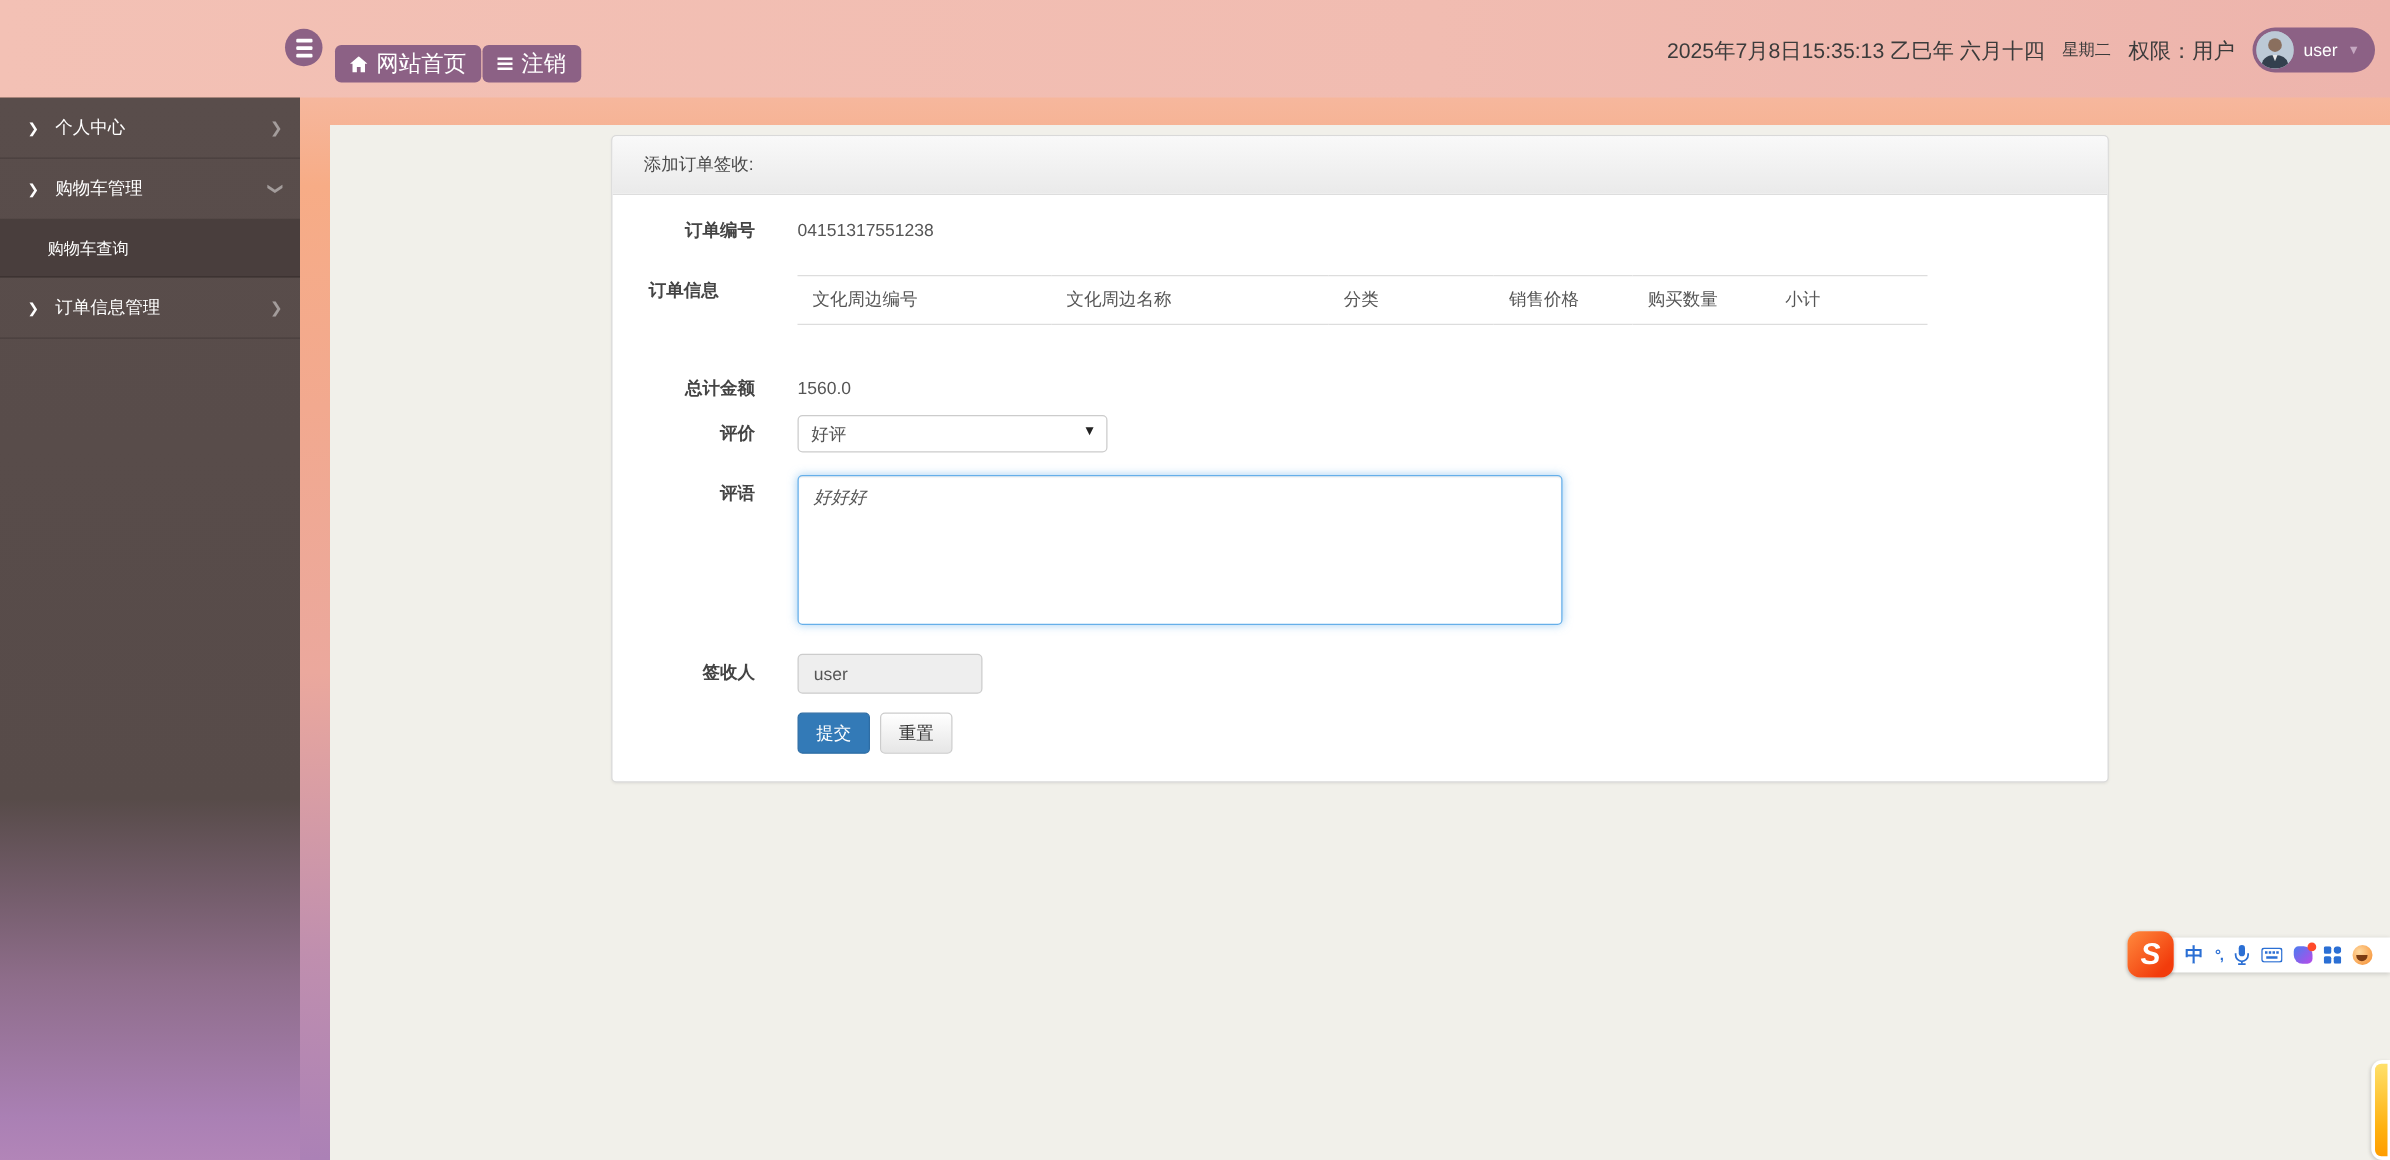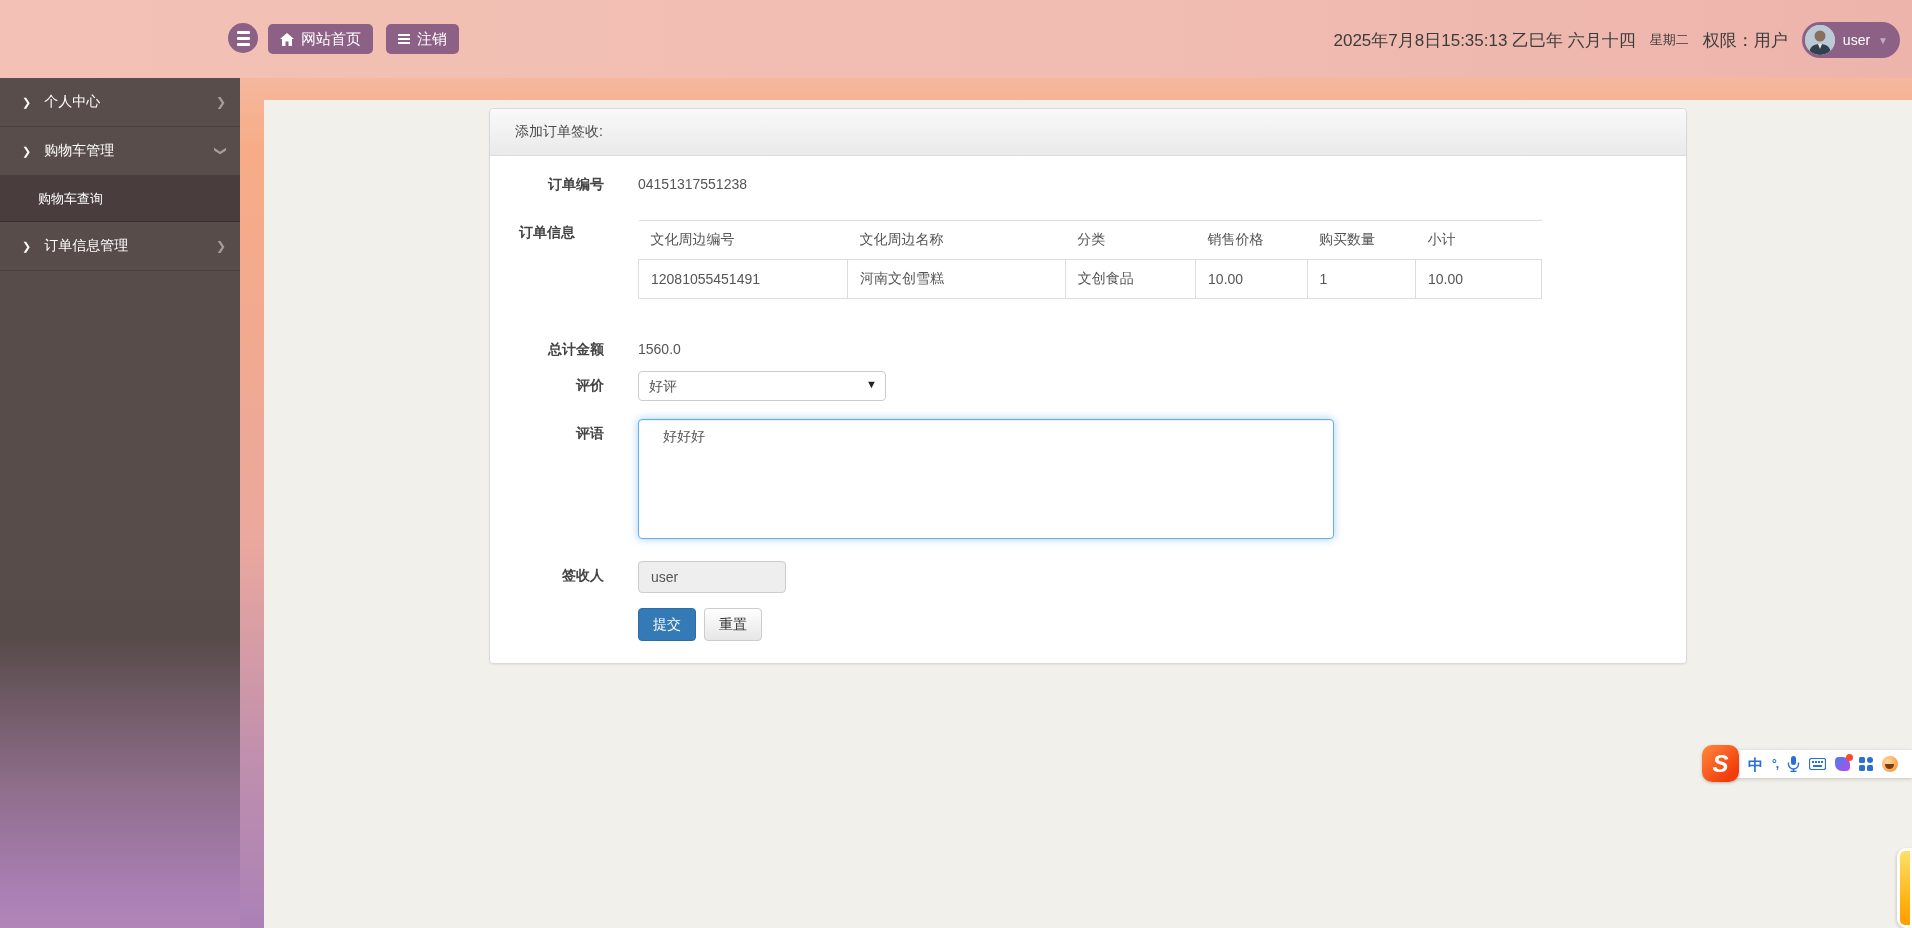--- a/index.html
+++ b/index.html
@@ -13,22 +13,22 @@
   
   .header { position:absolute; left:0; top:0; width:100%; height:78px;
     background: linear-gradient(90deg,#f3c1b5 0%,#f1bcb1 60%,#edb4ac 100%); }
   .brand { position:absolute; left:0; top:0; width:240px; height:78px; background:#8c6185;
     border-bottom-right-radius:10px; display:flex; align-items:center; padding-left:26px; z-index:3; }
   .brand-title { color:#fff; font-size:19px; letter-spacing:0.5px; white-space:nowrap; }
   .hamburger-circle { position:absolute; left:228px; top:23px; width:30px; height:30px; border-radius:50%;
     background:#8c6185; z-index:2; display:flex; flex-direction:column; justify-content:center; align-items:center; gap:3px; cursor:pointer; }
   .hamburger-circle i { display:block; width:13px; height:3px; background:#fff; border-radius:1px; }
 
-  .hdr-btn { position:absolute; top:24px; height:30px; background:#8c6185; color:#fff; border:none;
-    border-radius:5px; font-size:15px; padding:0 12px; display:flex; align-items:center; gap:7px; cursor:pointer;
+  .hdr-btn { position:absolute; top:36px; height:30px; background:#8c6185; color:#fff; border:none;
+    border-radius:5px; font-size:18px; padding:0 12px; display:flex; align-items:center; gap:7px; cursor:pointer;
     font-family:inherit; }
   .hdr-btn svg { display:block; }
   .btn-home { left:268px; }
   .btn-logout { left:386px; }
   .icon-lines { display:flex; flex-direction:column; gap:2px; }
   .icon-lines i { display:block; width:12px; height:2px; background:#fff; }
 
   .header-right { position:absolute; right:12px; top:0; height:80px; display:flex; align-items:center; gap:14px; }
   .hdr-date { font-size:17px; color:#3b3b3b; }
   .hdr-week { font-size:13px; color:#3b3b3b; }
@@ -77,23 +77,23 @@
     border-top:1px solid #ddd; border-bottom:1px solid #ddd; }
   table.order-table td { padding:10px 12px; border:1px solid #ddd; background:#fff; }
   .c1{width:217px;} .c2{width:237px;} .c3{width:140px;} .c4{width:117px;} .c5{width:116px;} .c6{width:133px;}
 
   
   .select-wrap { position:relative; width:248px; }
   select.rating { width:248px; height:30px; border:1px solid #ccc; border-radius:4px; background:#fff;
     font-size:14px; color:#555; padding:0 26px 0 10px; appearance:none; -webkit-appearance:none; font-family:inherit; }
   .select-caret { position:absolute; right:9px; top:7px; font-size:11px; color:#222; pointer-events:none; }
 
-  textarea.comment { width:696px; height:120px; border:1px solid #66afe9; border-radius:4px;
-    padding:8px 24px; font-size:14px; color:#555; resize:none; outline:none; font-family:inherit;
-    box-shadow: inset 0 1px 1px rgba(0,0,0,0.075), 0 0 8px rgba(102,175,233,0.6); }
+  textarea.comment { width:612px; height:120px; border:1px solid #66afe9; border-radius:4px;
+    padding:8px 12px; font-size:14px; color:#555; resize:none; outline:none; font-family:inherit;
+    box-shadow: inset 0 1px 1px rgba(0,0,0,0.075), 0 0 8px rgba(102,175,233,0.6); font-style: italic; }
 
   input.signee { width:148px; height:32px; background:#eee; border:1px solid #ccc; border-radius:4px;
     padding:6px 12px; font-size:14px; color:#555; font-family:inherit; }
 
   .btn-row { display:flex; gap:8px; }
   .btn { height:33px; padding:0 14px; border-radius:4px; font-size:14px; cursor:pointer; font-family:inherit; }
   .btn-primary { background:#337ab7; border:1px solid #2e6da4; color:#fff;text-align:center; }
   .btn-default { background:linear-gradient(180deg,#ffffff,#e6e6e6); border:1px solid #ccc; color:#333; }
 
   
@@ -217,28 +217,20 @@
                 <tr>
                   <th>文化周边编号</th>
                   <th>文化周边名称</th>
                   <th>分类</th>
                   <th>销售价格</th>
                   <th>购买数量</th>
                   <th>小计</th>
                 </tr>
               </thead>
               <tbody>
-                <tr>
-                  <td>12081055451491</td>
-                  <td>河南文创雪糕</td>
-                  <td>文创食品</td>
-                  <td>10.00</td>
-                  <td>1</td>
-                  <td>10.00</td>
-                </tr>
               </tbody>
             </table>
           </div>
         </div>
 
         <div class="frow" style="margin-bottom:12px;">
           <div class="flabel">总计金额</div>
           <div class="fctrl static-val">1560.0</div>
         </div>
 

